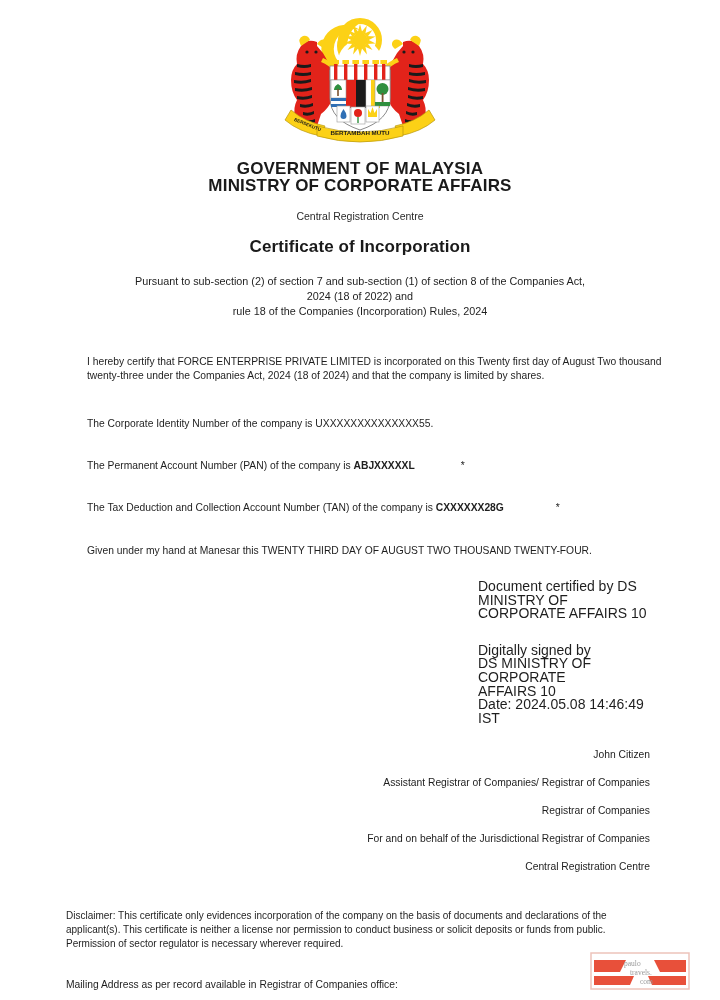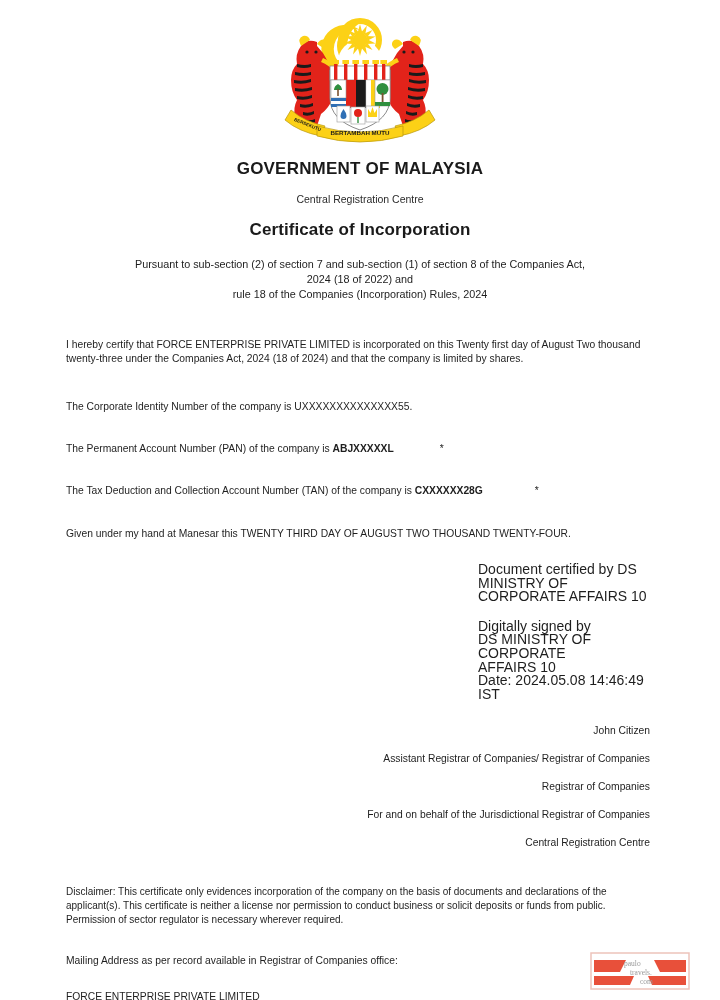--- a/index.html
+++ b/index.html
@@ -63,20 +63,21 @@
     font-size: 10.8px;
     line-height: 15px;
     margin-top: 17px;
     padding: 0 55px;
     color: #1e1e1e;
   }
 
   
   .body-block {
     padding: 0 48px 0 66px;
+    margin-left: 21px;
   }
   .para {
     font-size: 10.3px;
     line-height: 14px;
     color: #1e1e1e;
   }
   .certify { margin-top: 36px; }
   .cin-line { margin-top: 34px; }
   .pan-line { margin-top: 28px; }
   .tan-line { margin-top: 28px; }
@@ -90,21 +91,21 @@
   .sig-area {
     padding: 0 70px 0 66px;
     margin-top: 22px;
   }
   .certified-block {
     margin-left: 412px;
     font-size: 14px;
     line-height: 13.6px;
     color: #1e1e1e;
   }
-  .certified-block .grp2 { margin-top: 16px; }
+  .certified-block .grp2 { margin-top: 23px; }
 
   .right-lines {
     text-align: right;
     font-size: 10.3px;
     color: #1e1e1e;
   }
   .right-lines .rl { margin-top: 17px; }
   .right-lines .rl.first { margin-top: 24px; }
 
   
@@ -265,20 +266,21 @@
         <path d="M162 100 q-14 12 -34 16 l4 10 q22 -4 36 -16 Z" fill="#fcd116" stroke="#b8960c" stroke-width="0.7"></path>
         <path d="M50 116 q43 12 86 0 l0 10 q-43 12 -86 0 Z" fill="#fcd116" stroke="#b8960c" stroke-width="0.7"></path>
         <text x="93" y="125" font-family="'Liberation Sans', sans-serif" font-size="6.2" font-weight="bold" fill="#1a1a1a" text-anchor="middle">BERTAMBAH MUTU</text>
         <text x="40" y="116" font-family="'Liberation Sans', sans-serif" font-size="4.6" font-weight="bold" fill="#1a1a1a" text-anchor="middle" transform="rotate(22 40 116)">BERSEKUTU</text>
       </g>
     </svg>
   </div>
 
   <div class="gov-title">
     <div>GOVERNMENT OF MALAYSIA</div>
+    <div>MINISTRY OF CORPORATE AFFAIRS</div>
   </div>
 
   <div class="crc-line">Central Registration Centre</div>
 
   <div class="cert-title">Certificate of Incorporation</div>
 
   <div class="pursuant">
     <div>Pursuant to sub-section (2) of section 7 and sub-section (1) of section 8 of the Companies Act,</div>
     <div>2024 (18 of 2022) and</div>
     <div>rule 18 of the Companies (Incorporation) Rules, 2024</div>

